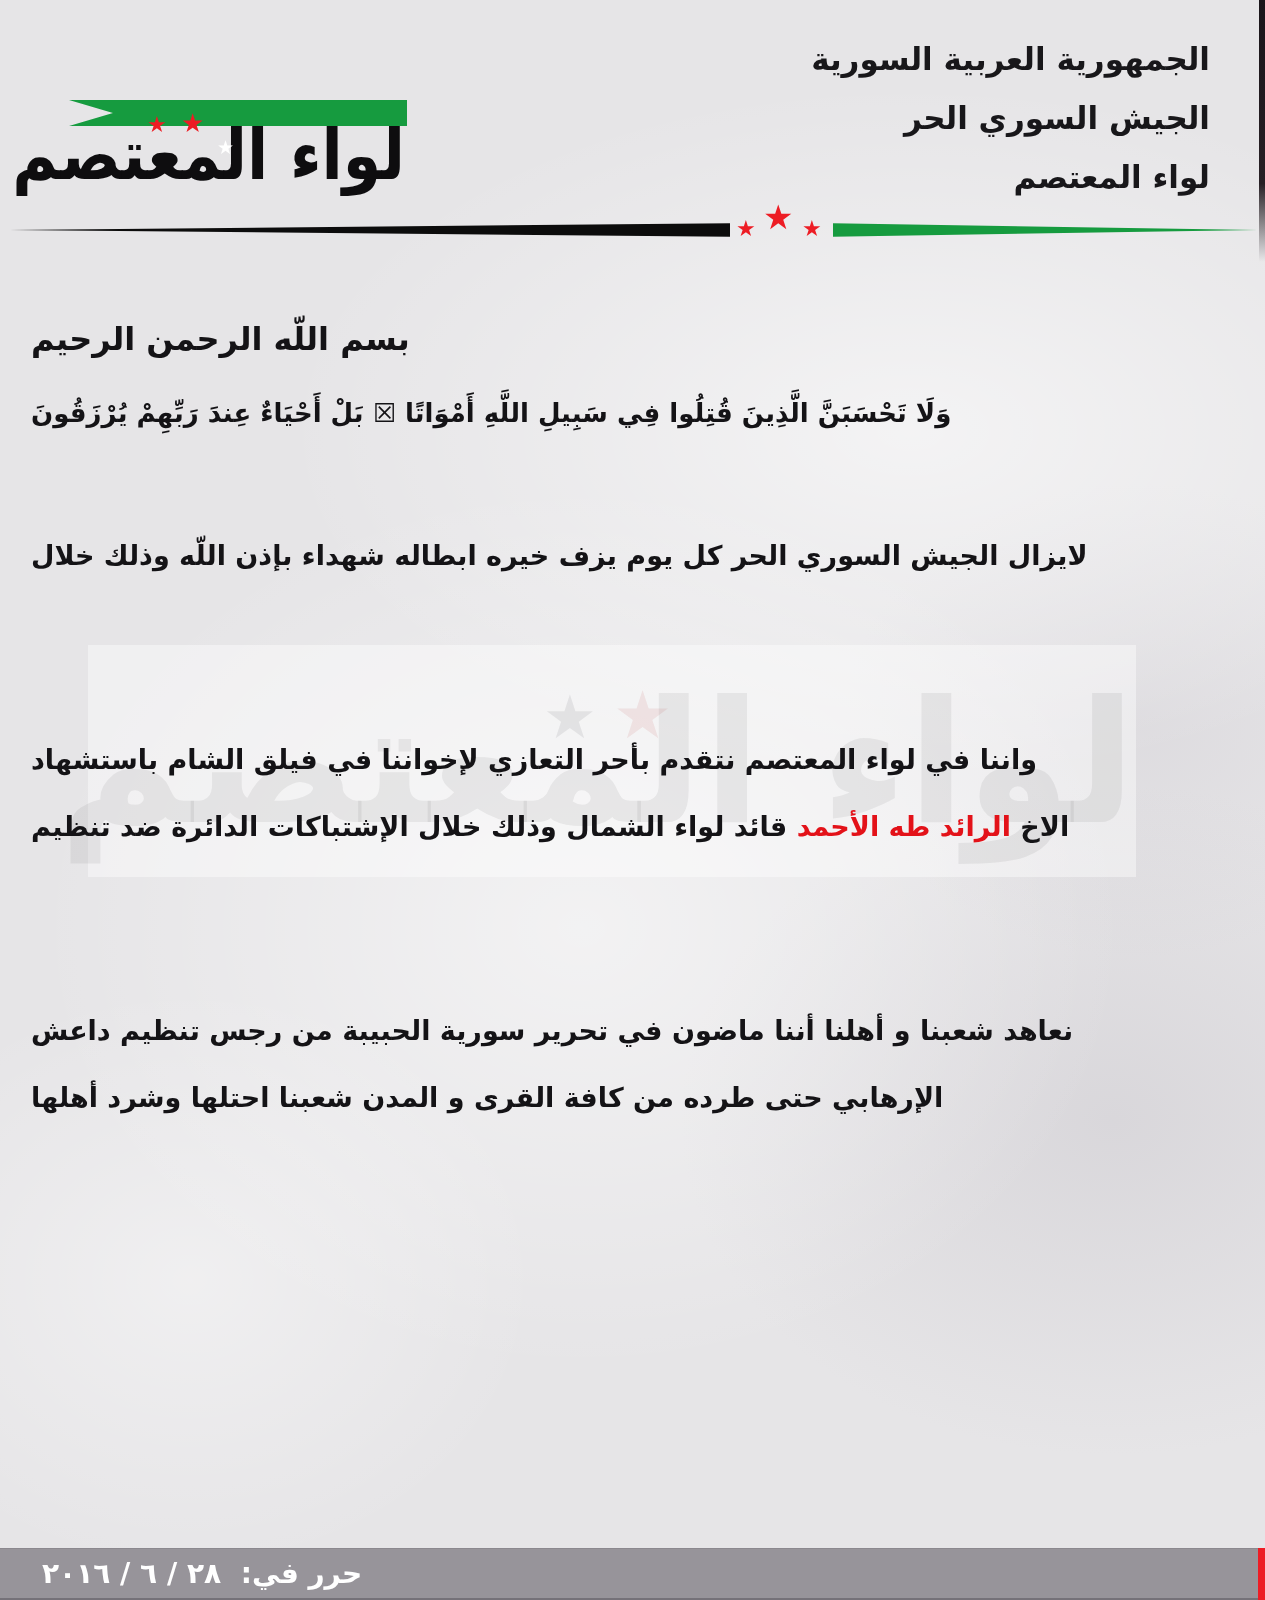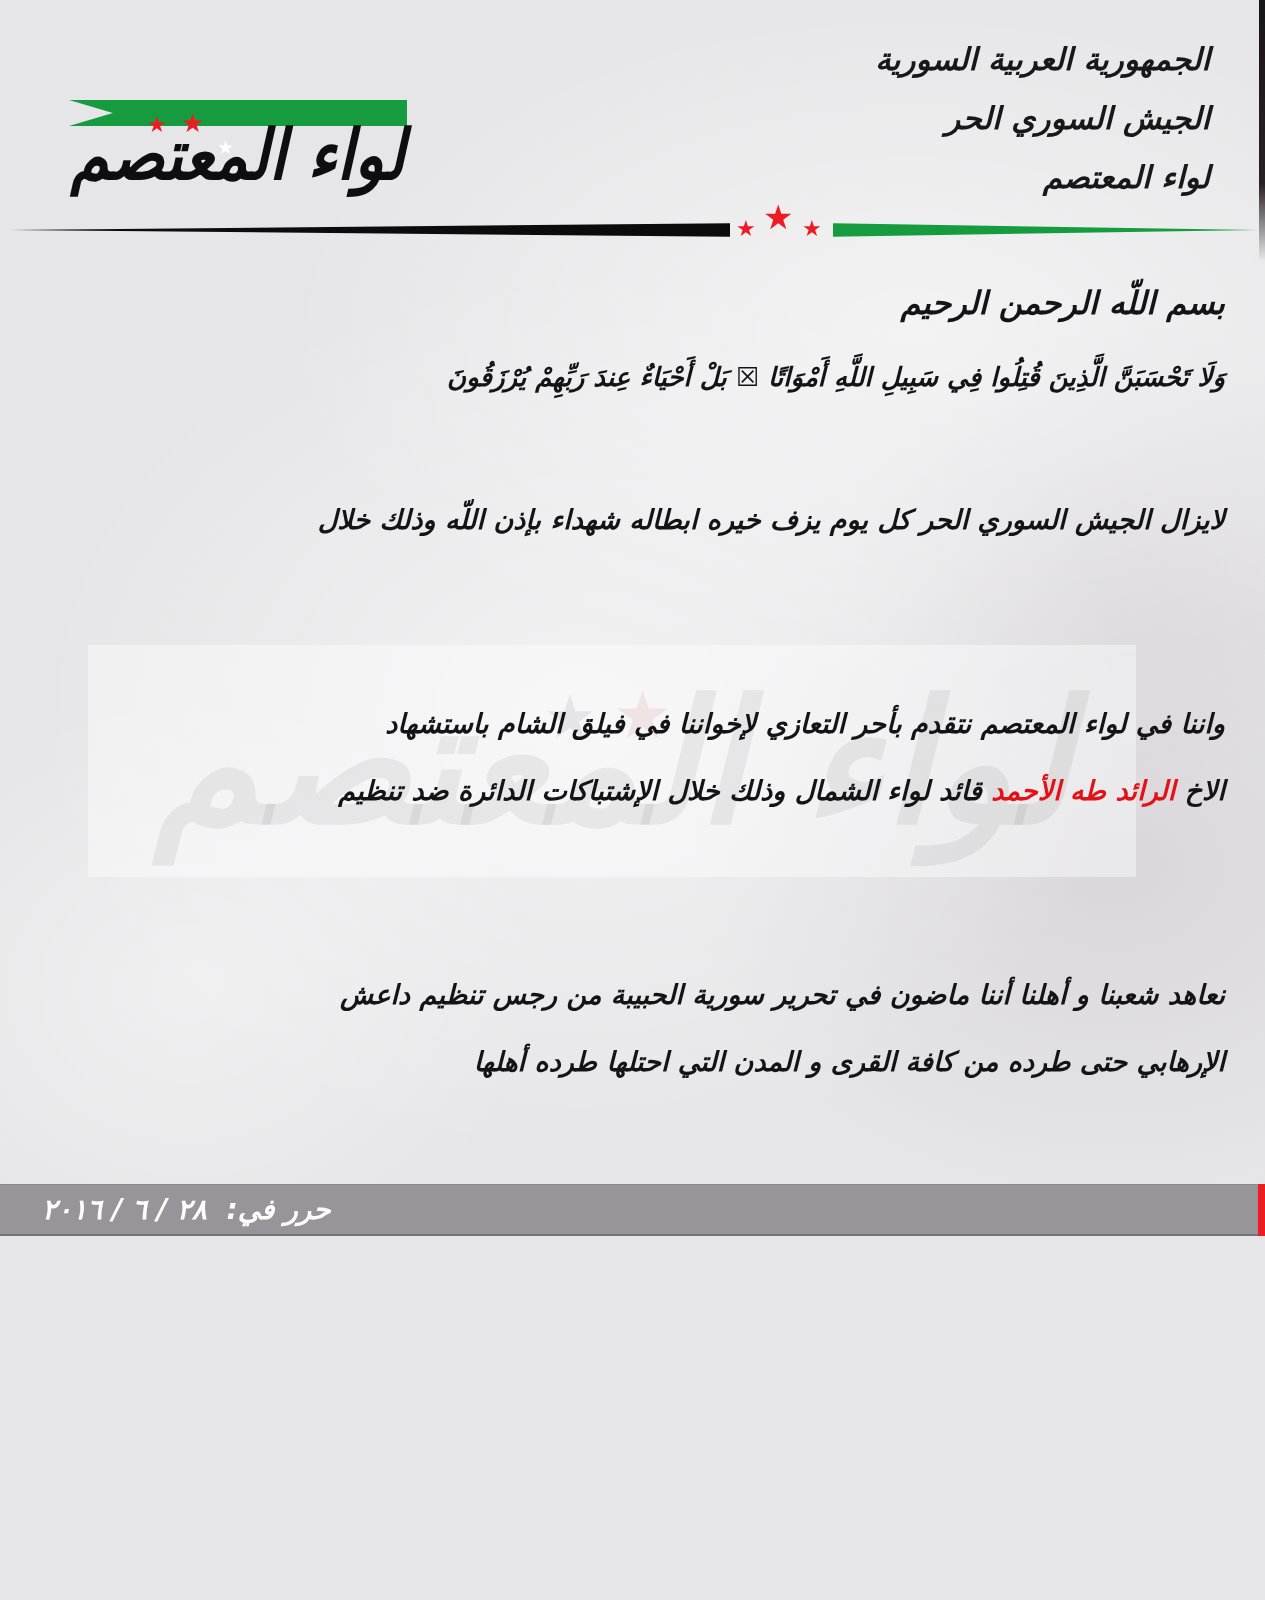--- a/index.html
+++ b/index.html
@@ -3,30 +3,29 @@
 <meta charset="utf-8">
 <style>
   * { margin:0; padding:0; box-sizing:border-box; }
   html,body { width:1265px; height:1600px; }
   body {
     font-family: "DejaVu Sans", sans-serif;
     background:#e6e5e7;
     overflow:hidden;
   }
   .page {
-    position:relative; width:1265px; height:1236px; overflow:hidden;
+    position:relative; width:1265px; height:1600px; overflow:hidden;
     background:
       radial-gradient(900px 500px at 72% 27%, rgba(255,255,255,.55), rgba(255,255,255,0) 70%),
       radial-gradient(760px 620px at 46% 58%, rgba(255,255,255,.5), rgba(255,255,255,0) 72%),
       radial-gradient(620px 480px at 88% 70%, rgba(201,198,204,.45), rgba(201,198,204,0) 70%),
       radial-gradient(500px 420px at 15% 80%, rgba(255,255,255,.4), rgba(255,255,255,0) 70%),
       radial-gradient(420px 340px at 90% 45%, rgba(208,205,211,.4), rgba(208,205,211,0) 70%),
       #e6e5e7;
     color:#111;
-    font-style:italic;
   }
 
   
   .org-block {
     position:absolute; top:30px; right:55px;
     text-align:right; direction:rtl;
     font-weight:bold; font-size:31px; line-height:59px; color:#18171a;
   }
   .logo {
     position:absolute; top:88px; left:55px; width:352px; height:120px;
@@ -59,23 +58,23 @@
     background:#169b3f;
     clip-path:polygon(0 8%, 100% 50%, 0 92%);
   }
   .divider .div-star { position:absolute; color:#ed1c24; line-height:1; }
   .divider .div-star.left   { left:736px; top:0px;   font-size:22px; }
   .divider .div-star.center { left:763px; top:-18px; font-size:34px; }
   .divider .div-star.right  { left:802px; top:0px;   font-size:22px; }
 
   
   .centered {
-    position:absolute; left:0; width:1265px; padding:0 40px;
-    text-align:right; direction:rtl;
-    font-weight:bold; color:#141316;
+    position:absolute; left:0; width:1265px; padding:0 31px;
+    text-align:left; direction:rtl;
+    font-weight:bold; color:#141316;margin-top:36px;
   }
   .basmala { top:284px; font-size:32px; }
   .verse   { top:346px; font-size:26px; line-height:62px; }
   .para    { font-size:27px; line-height:67px; }
   .p1 { top:486px; }
   .p2 { top:690px; }
   .p3 { top:961px; }
   .hl-red { color:#e31219; }
 
   
@@ -157,21 +156,21 @@
     <div>لايزال الجيش السوري الحر كل يوم يزف خيره ابطاله شهداء بإذن اللّه وذلك خلال</div>
   </div>
 
   <div class="centered para p2">
     <div>واننا في لواء المعتصم  نتقدم بأحر التعازي لإخواننا في فيلق الشام باستشهاد</div>
     <div><span>الاخ </span><span class="hl-red">الرائد طه الأحمد</span><span> قائد لواء الشمال وذلك خلال الإشتباكات الدائرة ضد تنظيم</span></div>
   </div>
 
   <div class="centered para p3">
     <div>نعاهد شعبنا و أهلنا أننا ماضون في تحرير سورية الحبيبة من رجس تنظيم داعش</div>
-    <div>الإرهابي حتى طرده من كافة القرى و المدن التي احتلها طرده أهلها</div>
+    <div>الإرهابي حتى طرده من كافة القرى و المدن شعبنا احتلها وشرد أهلها</div>
   </div>
 
   <div class="edge-top-right"></div>
   <div class="edge-bottom-right"></div>
 
   <div class="footer-bar">
     <div class="footer-text">
       <span>حرر في:</span>
       <span class="date">٢٨ / ٦ / ٢٠١٦</span>
     </div>

